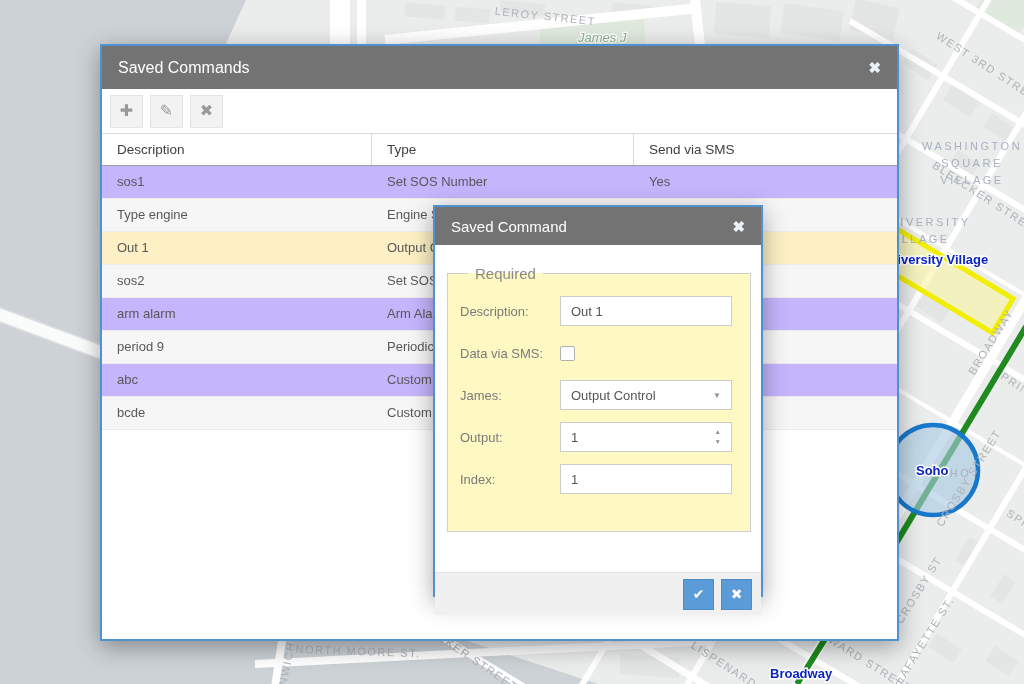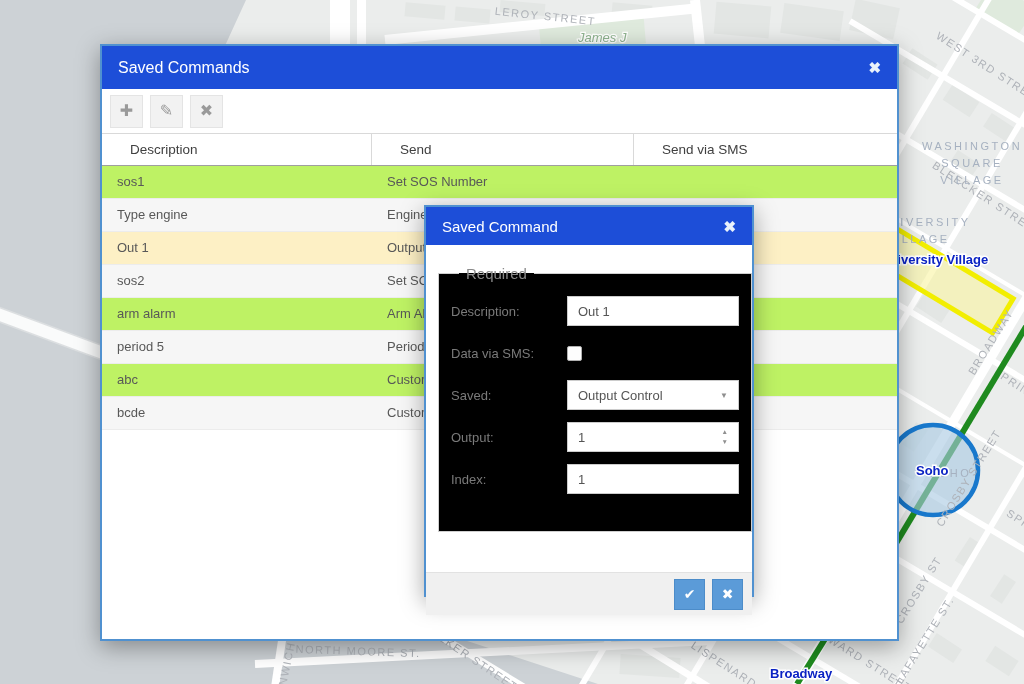--- a/index.html
+++ b/index.html
@@ -9,46 +9,46 @@
   }
   
   #map{position:absolute;left:0;top:0;width:1024px;height:684px;}
   #map text{font-family:"Liberation Sans",sans-serif;}
   .street-lbl{fill:#aeb2b8;font-size:11px;letter-spacing:1.5px;}
   .area-lbl{fill:#a6b1c0;font-size:11px;letter-spacing:2.5px;text-anchor:middle;}
   .marker-lbl{fill:#0b23c4;font-size:13px;font-weight:bold;stroke:#ffffff;stroke-width:3px;paint-order:stroke;}
   .park-lbl{fill:#8fb48f;font-size:13px;font-style:italic;stroke:#ffffff;stroke-width:2.5px;paint-order:stroke;}
   
   .dialog{position:absolute;background:#fff;border:2px solid #5091d0;box-shadow:0 6px 22px rgba(0,0,0,.35);}
-  .dlg-title{background:#1d4ed8;color:#ffffff;display:flex;align-items:center;padding:0 16px;box-sizing:border-box;}
+  .dlg-title{background:#737373;color:#ffffff;display:flex;align-items:center;padding:0 16px;box-sizing:border-box;}
   .dlg-close{margin-left:auto;color:#eaf2fb;font-size:15px;font-weight:bold;cursor:pointer;line-height:1;}
   
   #dlg-commands{left:100px;top:44px;width:795px;height:593px;}
   #dlg-commands .dlg-title{height:43px;font-size:16px;}
   .toolbar{height:44px;display:flex;align-items:center;padding:0 8px;background:#fff;box-sizing:border-box;}
   .tb-btn{width:33px;height:33px;margin-right:7px;background:#f2f2f2;border:1px solid #e4e4e4;
     color:#9a9a9a;font-size:16px;display:flex;align-items:center;justify-content:center;box-sizing:border-box;cursor:pointer;}
   .tb-btn .g{line-height:1;}
   .grid-head{display:flex;height:33px;border-top:1px solid #d9d9d9;border-bottom:1px solid #9f9f9f;box-sizing:border-box;}
-  .grid-head .hc{font-size:13.5px;color:#404040;line-height:31px;padding-left:28px;box-sizing:border-box;border-right:1px solid #d9d9d9;}
+  .grid-head .hc{font-size:13.5px;color:#404040;line-height:31px;padding-left:15px;box-sizing:border-box;border-right:1px solid #d9d9d9;}
   .grid-head .hc:last-child{border-right:none;}
   .c1{width:270px;} .c2{width:262px;} .c3{flex:1;}
-  .cmd-row{display:flex;height:33px;border-bottom:1px solid #ececec;box-sizing:border-box;background:#bef264;cursor:pointer;}
+  .cmd-row{display:flex;height:33px;border-bottom:1px solid #ececec;box-sizing:border-box;background:#c4b5fd;cursor:pointer;}
   .cmd-row:nth-child(even){background:#f6f6f6;}
   .cmd-row.selected{background:#fdf0c5;}
   .cmd-row .cc{font-size:13px;color:#585858;line-height:32px;padding-left:15px;box-sizing:border-box;
     white-space:nowrap;overflow:hidden;}
   
-  #dlg-command{left:424px;top:205px;width:326px;height:388px;}
+  #dlg-command{left:433px;top:205px;width:326px;height:388px;}
   #dlg-command .dlg-title{height:38px;font-size:15px;}
   #dlg-command .dlg-body{position:relative;height:350px;}
-  fieldset.req{margin:20px 10px 0 12px;border:1px solid #cfcfcf;background:#000000;height:267px;
+  fieldset.req{margin:20px 10px 0 12px;border:1px solid #cfcfcf;background:#fef9c3;height:267px;
     box-sizing:border-box;padding:2px 12px 0 12px;}
   fieldset.req legend{color:#8a8a8a;font-size:15px;padding:0 7px;margin-left:8px;}
-  .f-row{display:flex;align-items:center;min-height:30px;margin:12px 0;gap:16px;}
+  .f-row{display:flex;align-items:center;min-height:30px;margin:12px 0;}
   .f-row label{width:100px;flex-shrink:0;font-size:13px;color:#7a7a7a;}
   .txt-input{width:172px;height:30px;box-sizing:border-box;border:1px solid #cccccc;background:#fff;
     padding:0 10px;font-size:13px;color:#555;font-family:"Liberation Sans",sans-serif;outline:none;}
   .chk{appearance:none;-webkit-appearance:none;width:15px;height:15px;border:1px solid #b0b0b0;
     background:#fdfdfd;border-radius:2px;margin:0;}
   .sel-box,.num-box{width:172px;height:30px;box-sizing:border-box;border:1px solid #cccccc;background:#fff;
     display:flex;align-items:center;padding:0 10px;font-size:13px;color:#555;cursor:pointer;}
   .caret{margin-left:auto;color:#8f8f8f;font-size:8px;}
   .spin{margin-left:auto;display:flex;flex-direction:column;line-height:6.5px;color:#8f8f8f;font-size:6.5px;gap:3px;cursor:pointer;}
   .dlg-footer{position:absolute;left:0;right:0;bottom:0;height:43px;background:#f0f0f0;border-top:1px solid #e2e2e2;
@@ -184,27 +184,28 @@
     </div>
     <div class="tb-btn">
       <span class="g">✎</span>
     </div>
     <div class="tb-btn">
       <span class="g">✖</span>
     </div>
   </div>
   <div class="grid-head">
     <div class="hc c1">Description</div>
-    <div class="hc c2">Send</div>
+    <div class="hc c2">Type</div>
     <div class="hc c3">Send via SMS</div>
   </div>
   <div>
     <div class="cmd-row">
       <div class="cc c1">sos1</div>
       <div class="cc c2">Set SOS Number</div>
+      <div class="cc c3">Yes</div>
     </div>
     <div class="cmd-row">
       <div class="cc c1">Type engine</div>
       <div class="cc c2">Engine Stop</div>
       <div class="cc c3"></div>
     </div>
     <div class="cmd-row selected">
       <div class="cc c1">Out 1</div>
       <div class="cc c2">Output Control</div>
       <div class="cc c3"></div>
@@ -213,21 +214,21 @@
       <div class="cc c1">sos2</div>
       <div class="cc c2">Set SOS Number</div>
       <div class="cc c3"></div>
     </div>
     <div class="cmd-row">
       <div class="cc c1">arm alarm</div>
       <div class="cc c2">Arm Alarm</div>
       <div class="cc c3"></div>
     </div>
     <div class="cmd-row">
-      <div class="cc c1">period 5</div>
+      <div class="cc c1">period 9</div>
       <div class="cc c2">Periodic Reporting</div>
       <div class="cc c3"></div>
     </div>
     <div class="cmd-row">
       <div class="cc c1">abc</div>
       <div class="cc c2">Custom command</div>
       <div class="cc c3"></div>
     </div>
     <div class="cmd-row">
       <div class="cc c1">bcde</div>
@@ -250,21 +251,21 @@
         <label>Description:</label>
         <input class="txt-input" type="text" value="Out 1" style="">
       </div>
 
       <div class="f-row">
         <label>Data via SMS:</label>
         <input class="chk" type="checkbox" style="">
       </div>
 
       <div class="f-row">
-        <label>Saved:</label>
+        <label>James:</label>
         <div class="sel-box">
           <span>Output Control</span>
           <span class="caret">▼</span>
         </div>
       </div>
 
       <div class="f-row">
         <label>Output:</label>
         <div class="num-box">
           <span>1</span>

